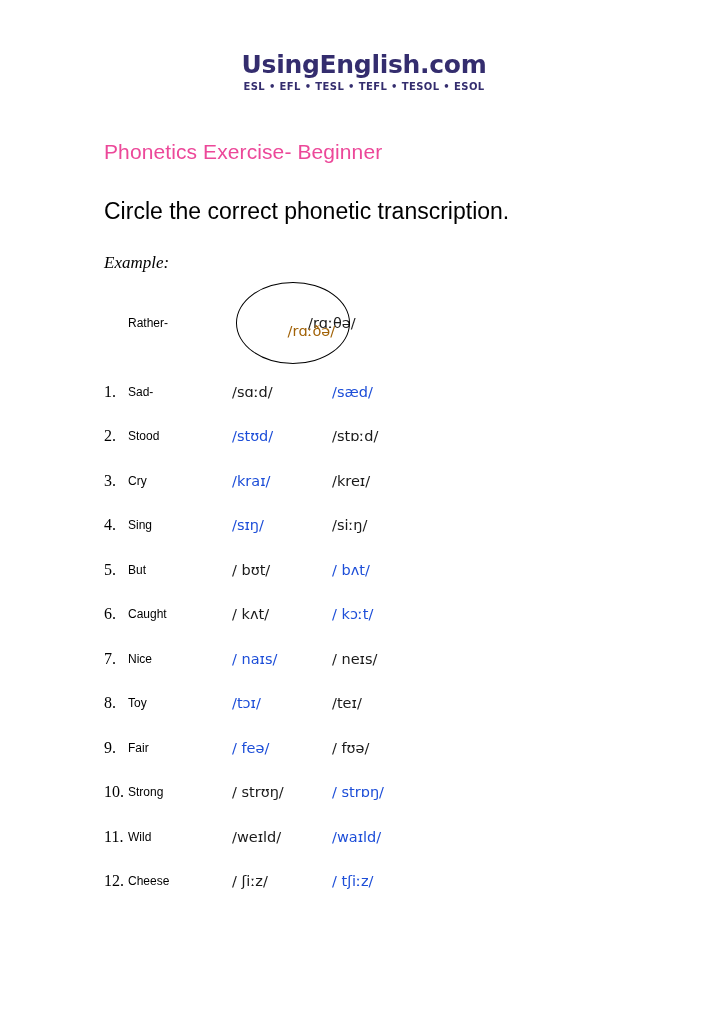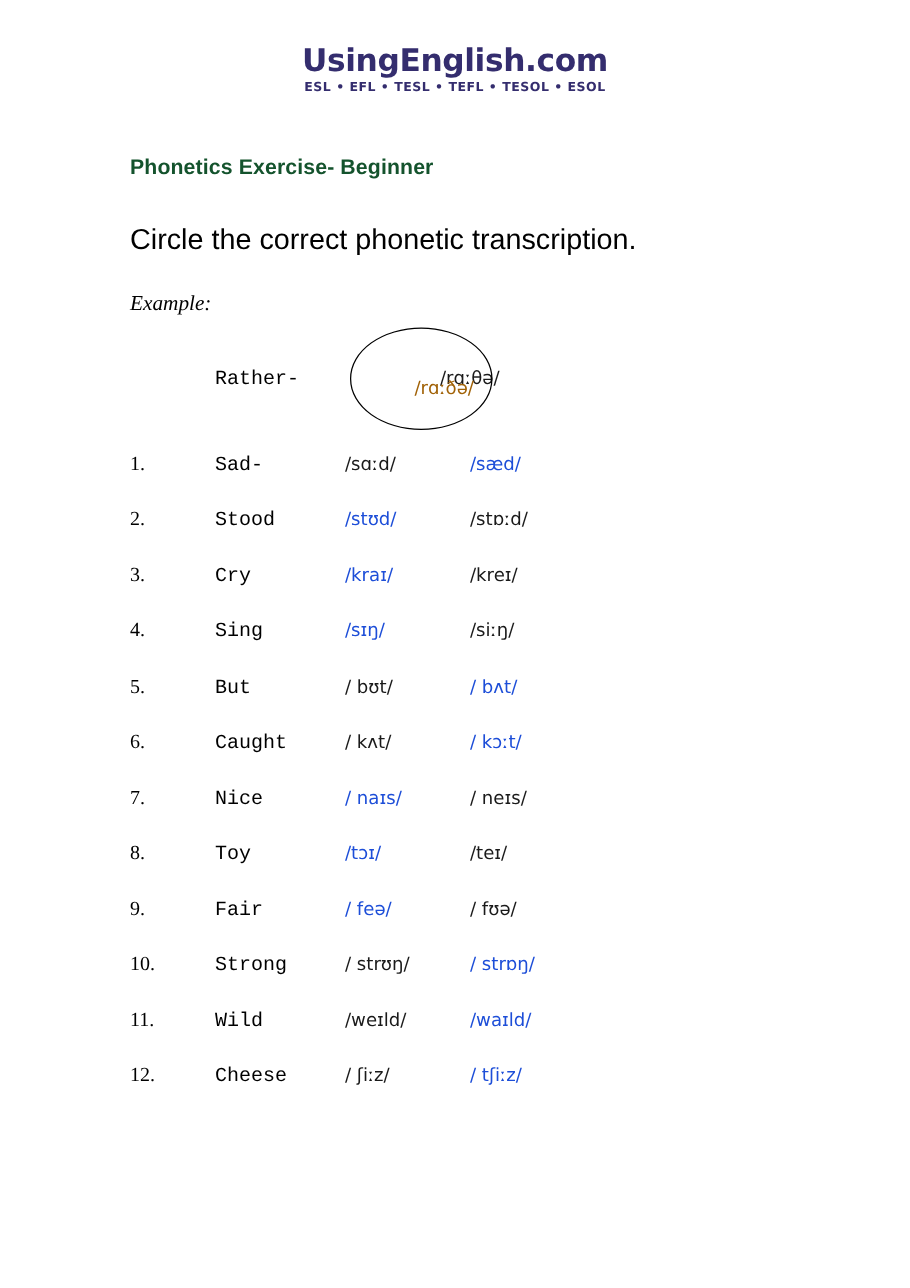--- a/index.html
+++ b/index.html
@@ -13,21 +13,21 @@
     font-family: "Liberation Serif", serif;
     color: #000000;
     overflow: hidden;
     position: relative;
   }
 
   
   .logo-block {
     width: 100%;
     text-align: center;
-    padding-top: 36px;
+    padding-top: 52px;
   }
   .logo-wordmark {
     font-family: "DejaVu Sans", sans-serif;
     font-weight: bold;
     font-size: 25px;
     letter-spacing: -0.3px;
     color: #342d6e;
     line-height: 1.05;
     display: block;
   }
@@ -43,23 +43,23 @@
 
   
   .sheet {
     padding-left: 104px;
     padding-right: 60px;
     padding-top: 48px;
   }
 
   .doc-title {
     font-family: "Liberation Sans", sans-serif;
-    font-weight: bold;
-    font-size: 17px;
-    color: #14532d;
+    font-weight: normal;
+    font-size: 21px;
+    color: #ec4899;
     margin: 0 0 34px 0;
     letter-spacing: 0.1px;
   }
 
   .instruction {
     font-family: Liberation Sans, sans-serif;
     font-size: 23px;
     margin: 0 0 28px 0;
   }
 
@@ -84,23 +84,22 @@
   .col-num {
     width: 24px;
     flex: 0 0 24px;
     font-family: "Liberation Serif", serif;
     font-size: 16px;
     text-align: left;
   }
   .col-word {
     width: 80px;
     flex: 0 0 80px;
-    font-family: Liberation Mono, monospace;
-    font-size: 16px;
-    margin-left: 44px;
+    font-family: Liberation Sans, sans-serif;
+    font-size: 12px;
   }
   .col-word.wide {
     width: 104px;
     flex: 0 0 104px;
   }
   .col-ipa {
     width: 100px;
     flex: 0 0 100px;
     font-family: "DejaVu Sans", sans-serif;
     font-size: 14.5px;

